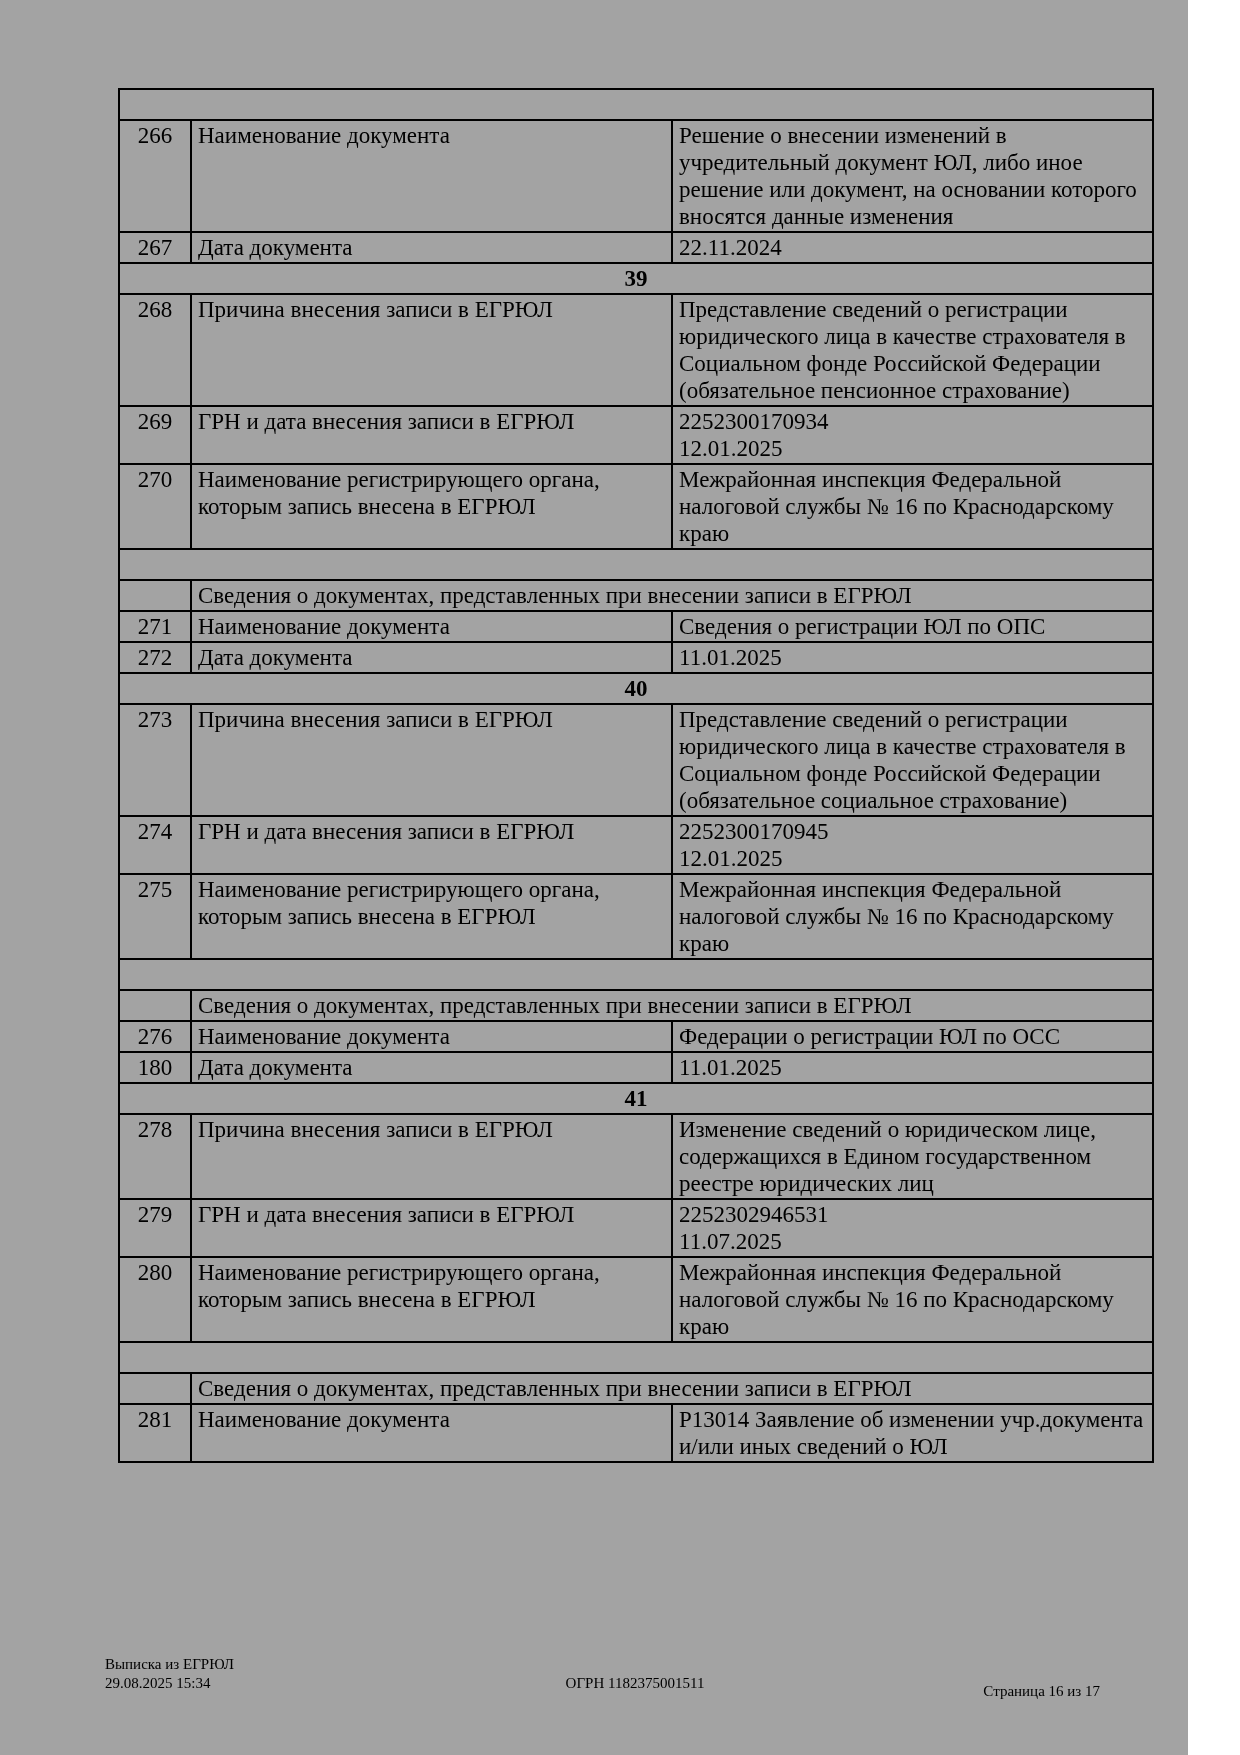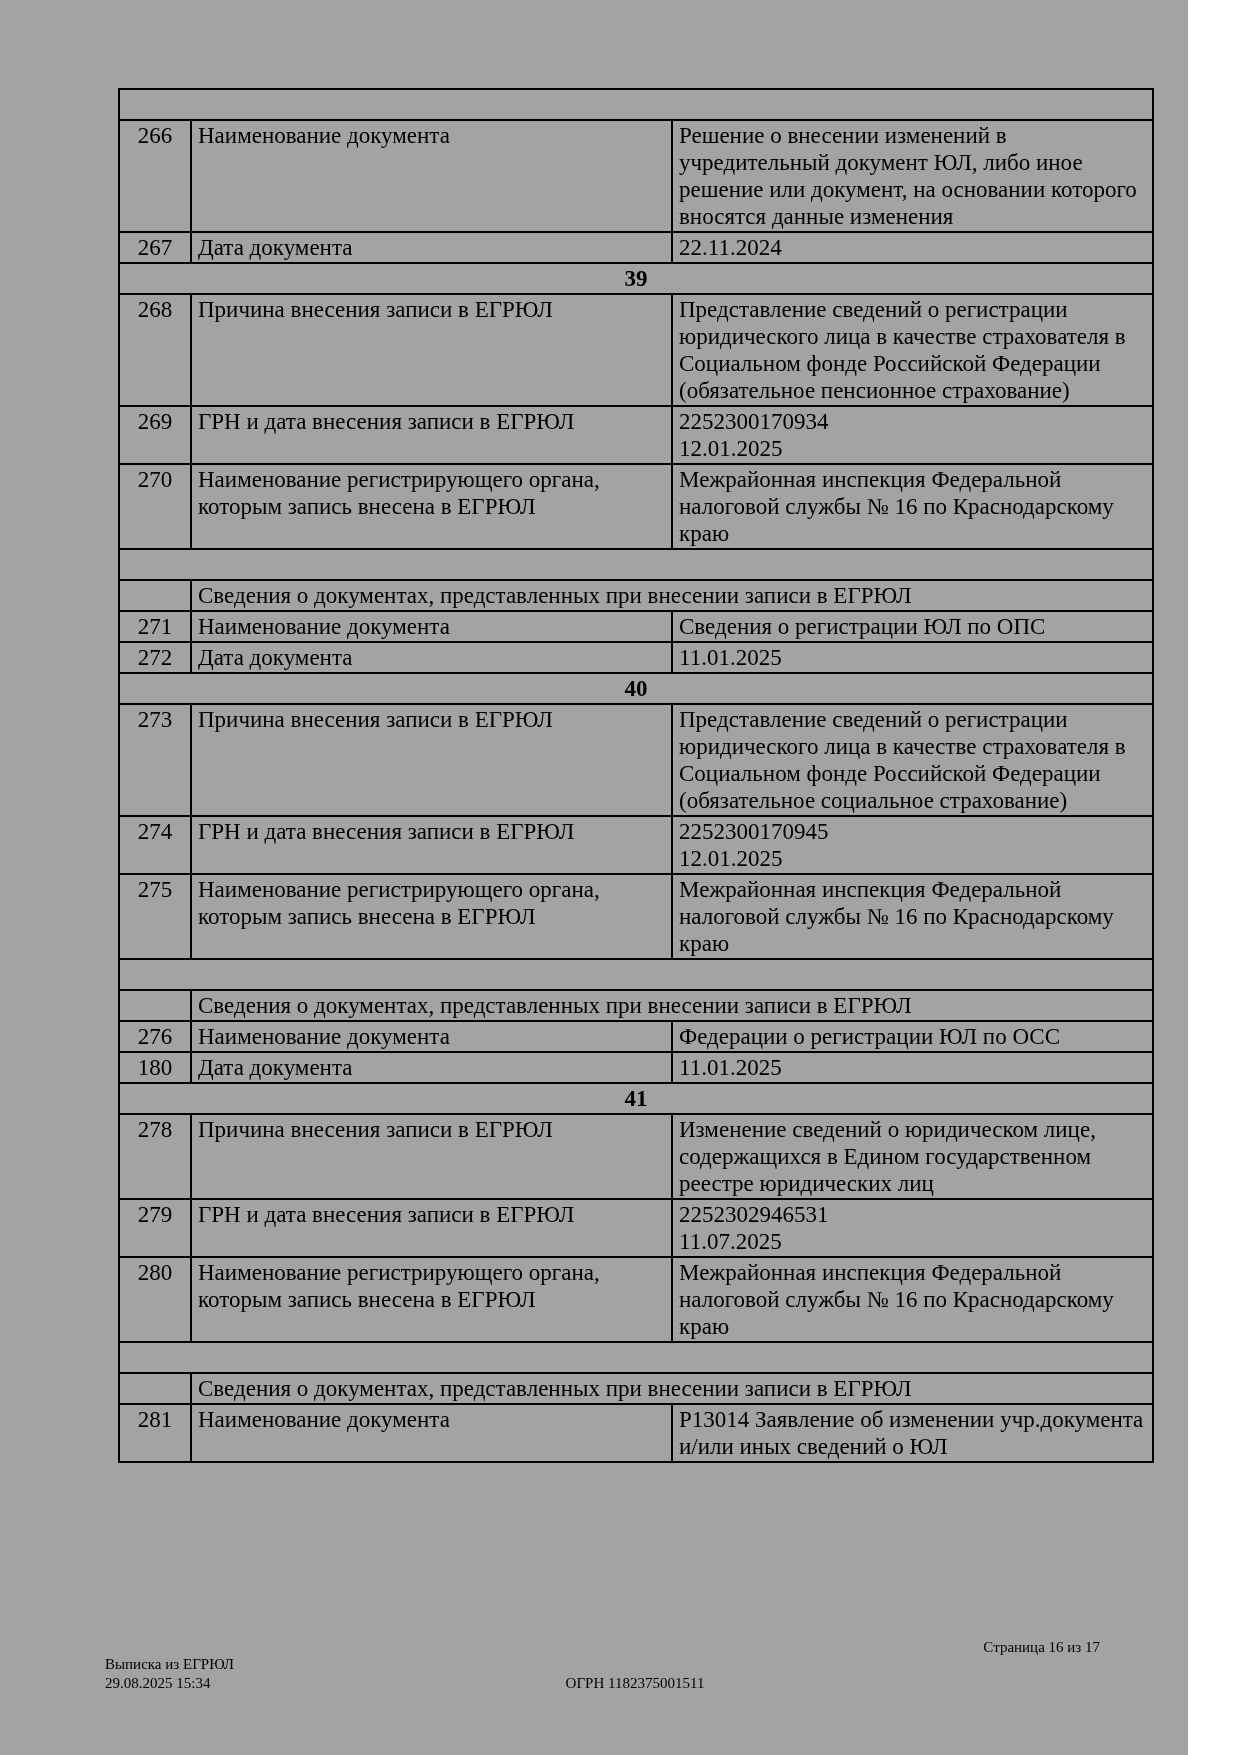--- a/index.html
+++ b/index.html
@@ -59,21 +59,21 @@
     left: 118px;
     width: 1034px;
     top: 1674px;
     text-align: center;
     font-size: 15px;
     line-height: 19px;
   }
   .footer-right {
     position: absolute;
     right: 88px;
-    top: 1638px;
+    top: 1682px;
     font-size: 15px;
     line-height: 19px;
   }
 </style>
 </head>
 <body>
 
 <div class="page">
 
   <table class="doc">

